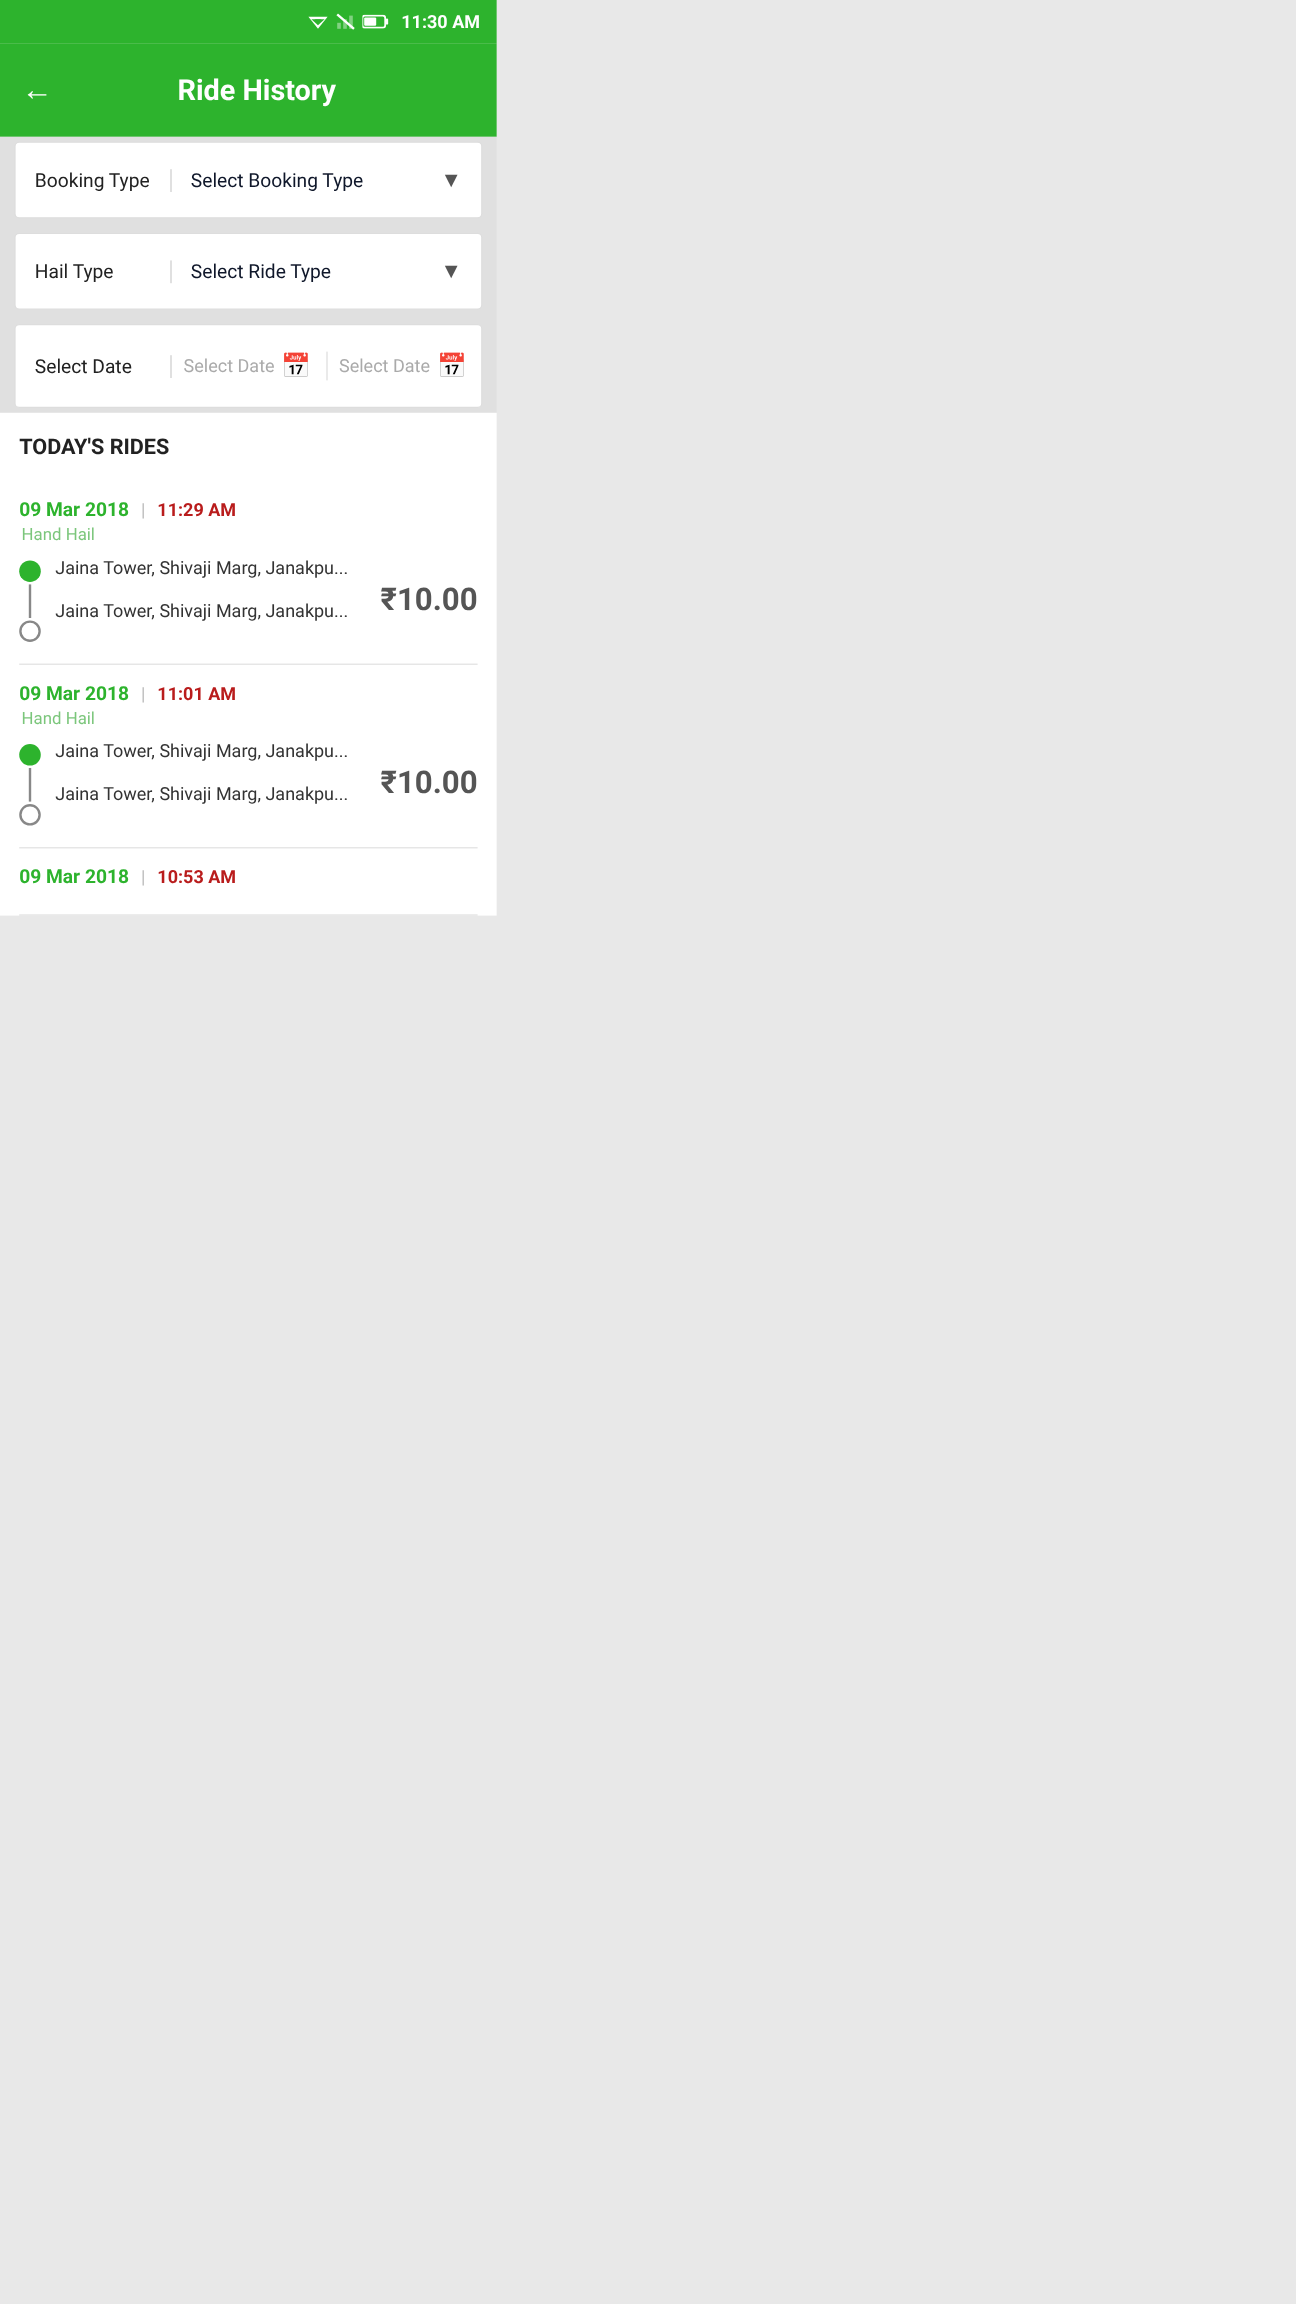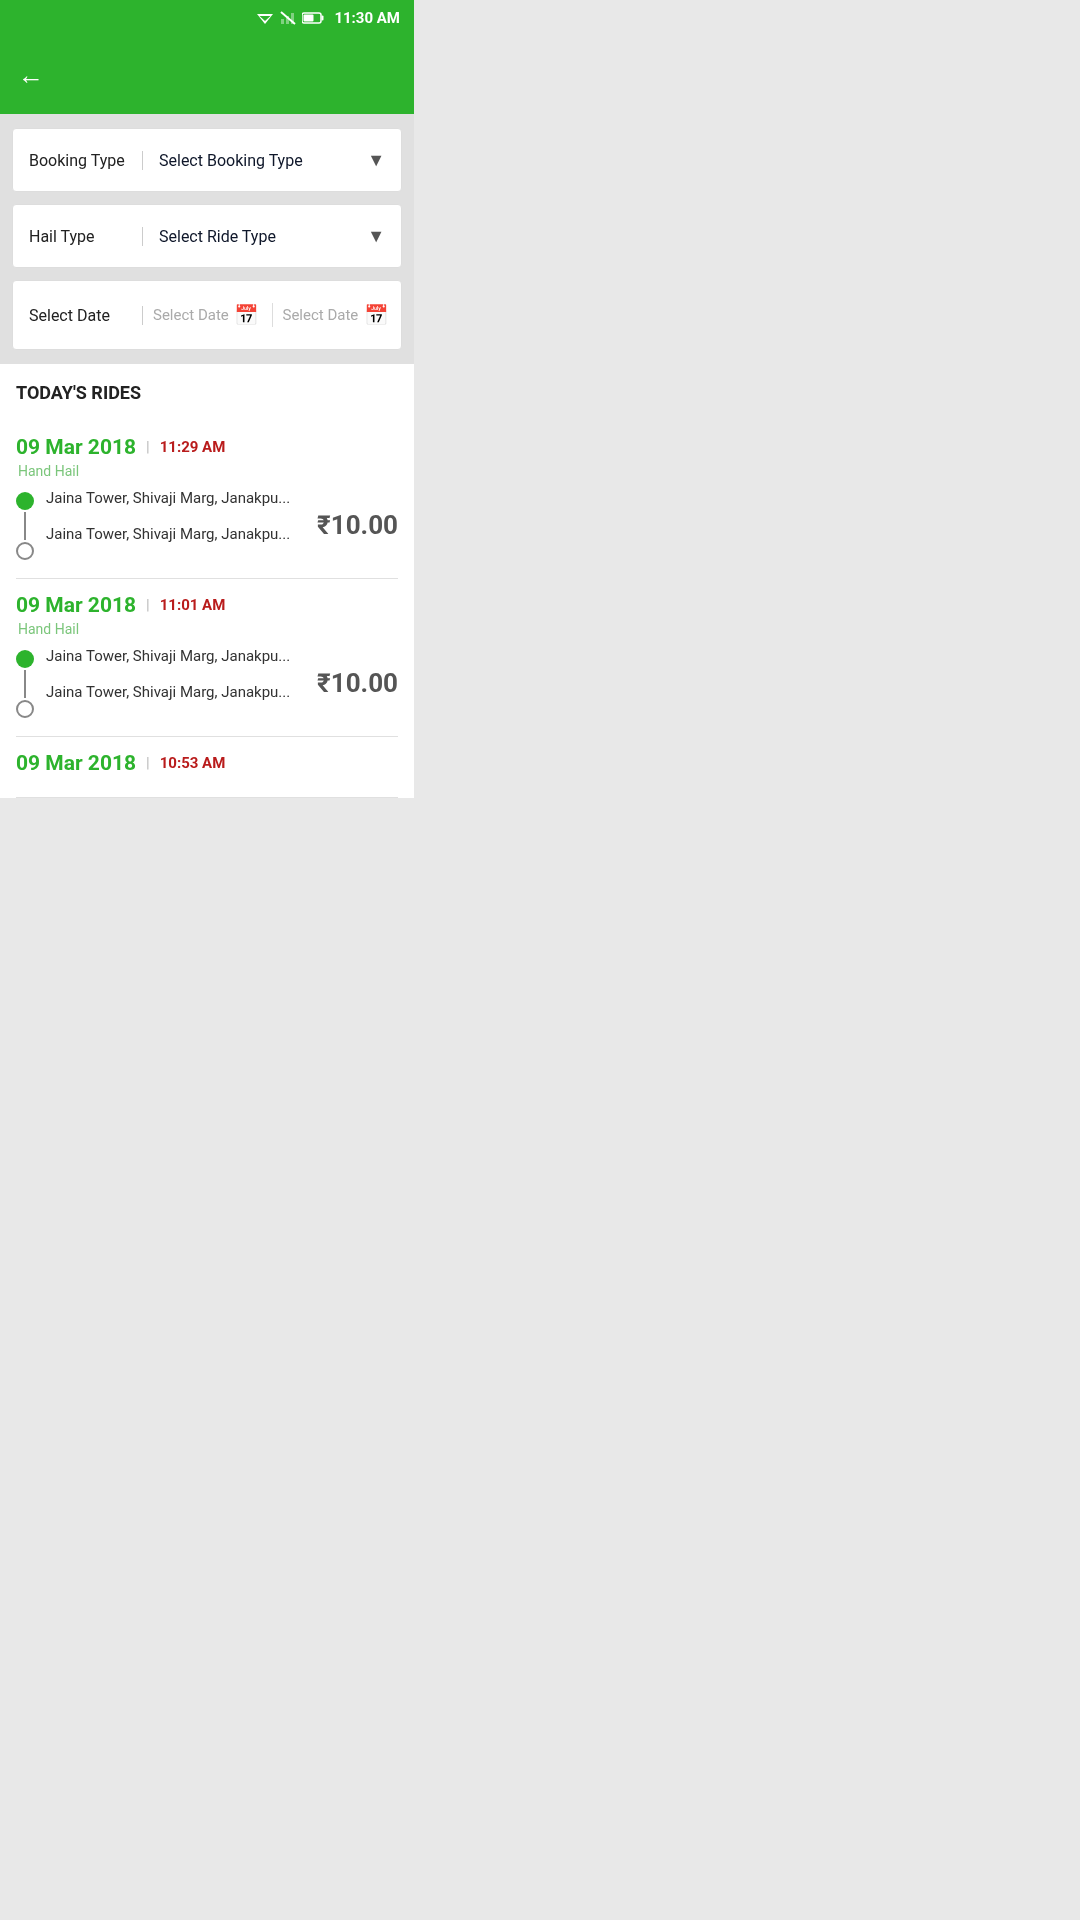--- a/index.html
+++ b/index.html
@@ -58,21 +58,21 @@
       font-size: 24px;
       font-weight: bold;
       flex: 1;
       text-align: center;
       margin-right: 30px;
     }
 
     
     .filters-area {
       background: #e0e0e0;
-      padding: 14px 12px;
+      padding: 4px 12px;
       display: flex;
       flex-direction: column;
       gap: 12px;
     }
     .filter-row {
       background: white;
       border-radius: 4px;
       display: flex;
       align-items: center;
       min-height: 64px;
@@ -168,21 +168,21 @@
       padding: 14px 0 18px 0;
       border-bottom: 1px solid #e0e0e0;
     }
     .ride-header {
       display: flex;
       align-items: center;
       gap: 10px;
       margin-bottom: 4px;
     }
     .ride-date {
-      font-size: 21px;
+      font-size: 16px;
       font-weight: bold;
       color: #2db32d;
       text-align: center;
     }
     .ride-sep {
       color: #bbb;
       font-size: 15px;
     }
     .ride-time {
       font-size: 15px;
@@ -270,20 +270,21 @@
       <rect x="0" y="1" width="19" height="10" rx="2" ry="2" fill="none" stroke="white" stroke-width="1.5"></rect>
       <rect x="19.5" y="3.5" width="2" height="5" rx="1" fill="white"></rect>
       <rect x="1.5" y="2.5" width="10" height="7" rx="1" fill="white"></rect>
     </svg>
     <span class="status-time">11:30 AM</span>
   </div>
 </div>
 
 <div class="header">
   <span class="back-btn">←</span>
+  <span class="header-title">Ride History</span>
 </div>
 
 <div class="filters-area">
 
   <div class="filter-row">
     <span class="filter-label">Booking Type</span>
     <div class="filter-select">
       <span class="filter-select-text">Select Booking Type</span>
       <span class="dropdown-arrow">▼</span>
     </div>

